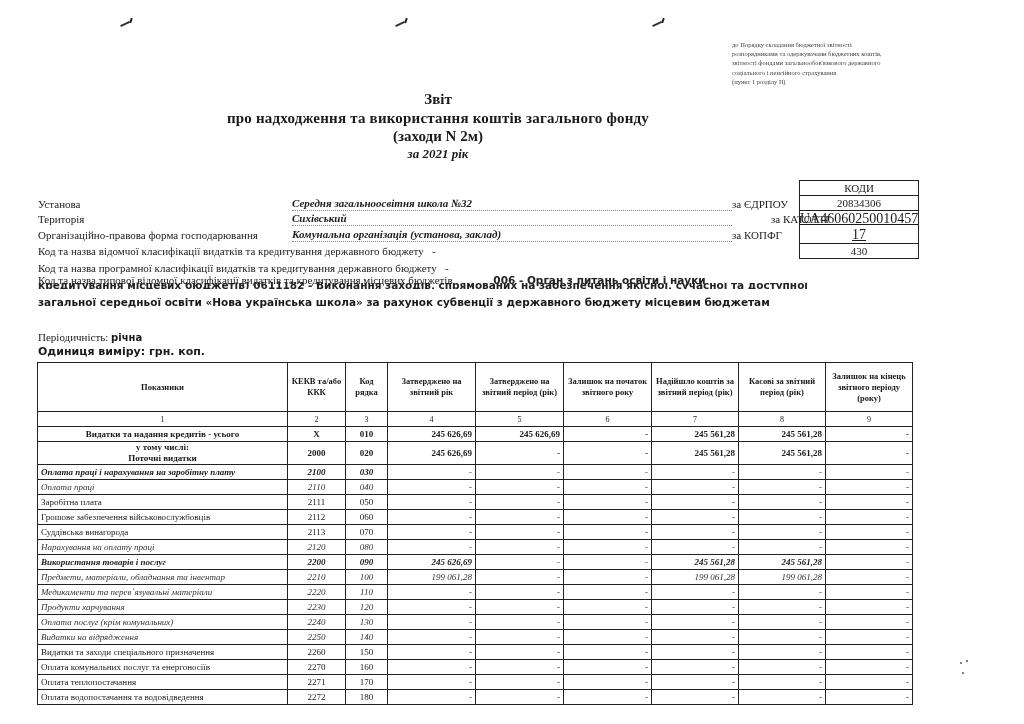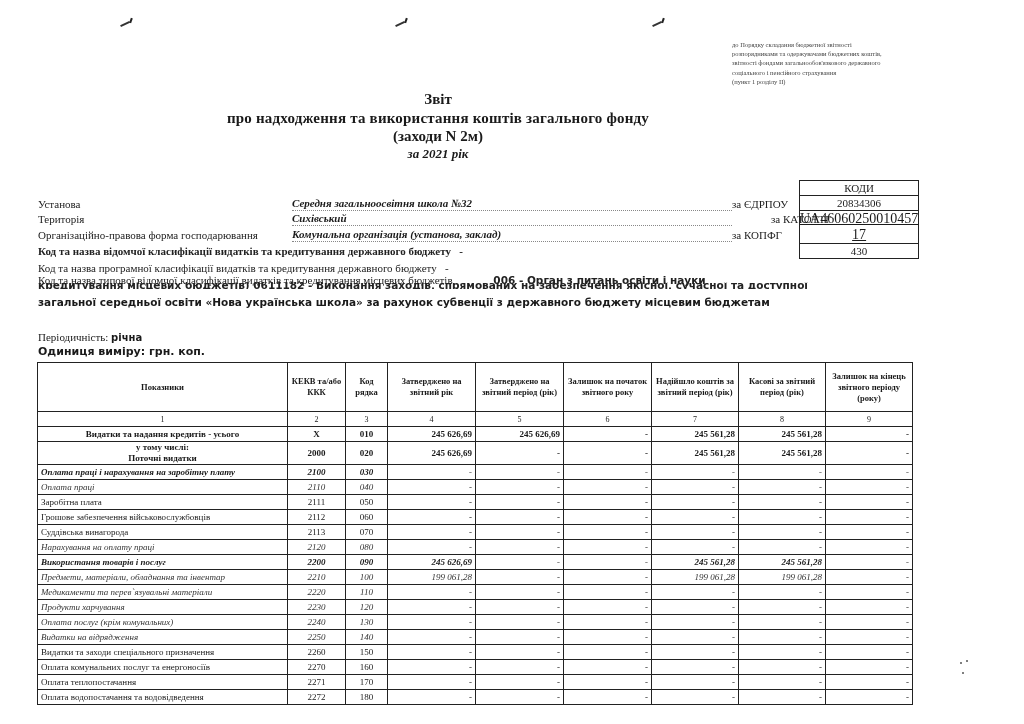--- a/index.html
+++ b/index.html
@@ -101,21 +101,21 @@
       </tr>
   <tr>
         <td style="font-size:14px;text-decoration:underline;">UA46060250010457​17</td>
       </tr>
   <tr>
         <td>430</td>
       </tr>
 </tbody>
   </table>
 
-<div class="line" style="top:245px;font-weight:bold;">
+<div class="line" style="top:245px;">
   <span>Код та назва відомчої класифікації видатків та кредитування державного бюджету</span>
   &nbsp;&nbsp;<span>-</span>
 </div>
 <div class="line" style="top:262px;">
   <span>Код та назва програмної класифікації видатків та кредитування державного бюджету</span>
   &nbsp;&nbsp;<span>-</span>
 </div>
 <div class="line" style="top:274px;">
   <span>Код та назва типової відомчої класифікації видатків та кредитування місцевих бюджетів</span>
   <b>006 - Орган з питань освіти і науки</b>

